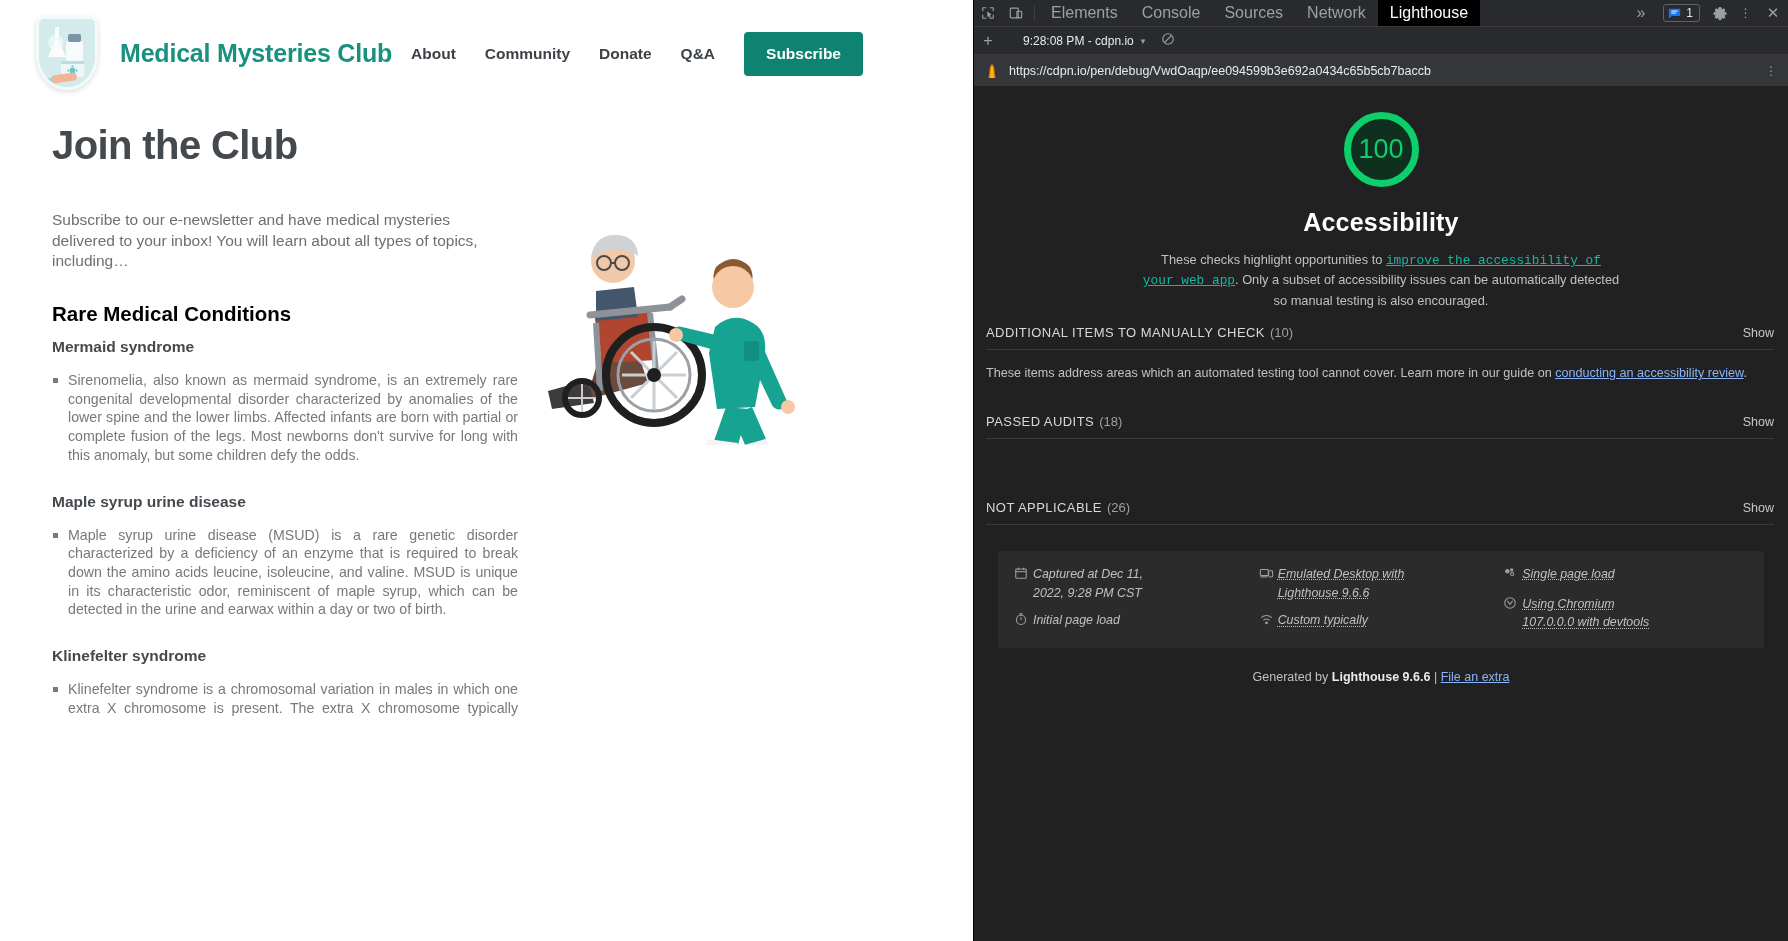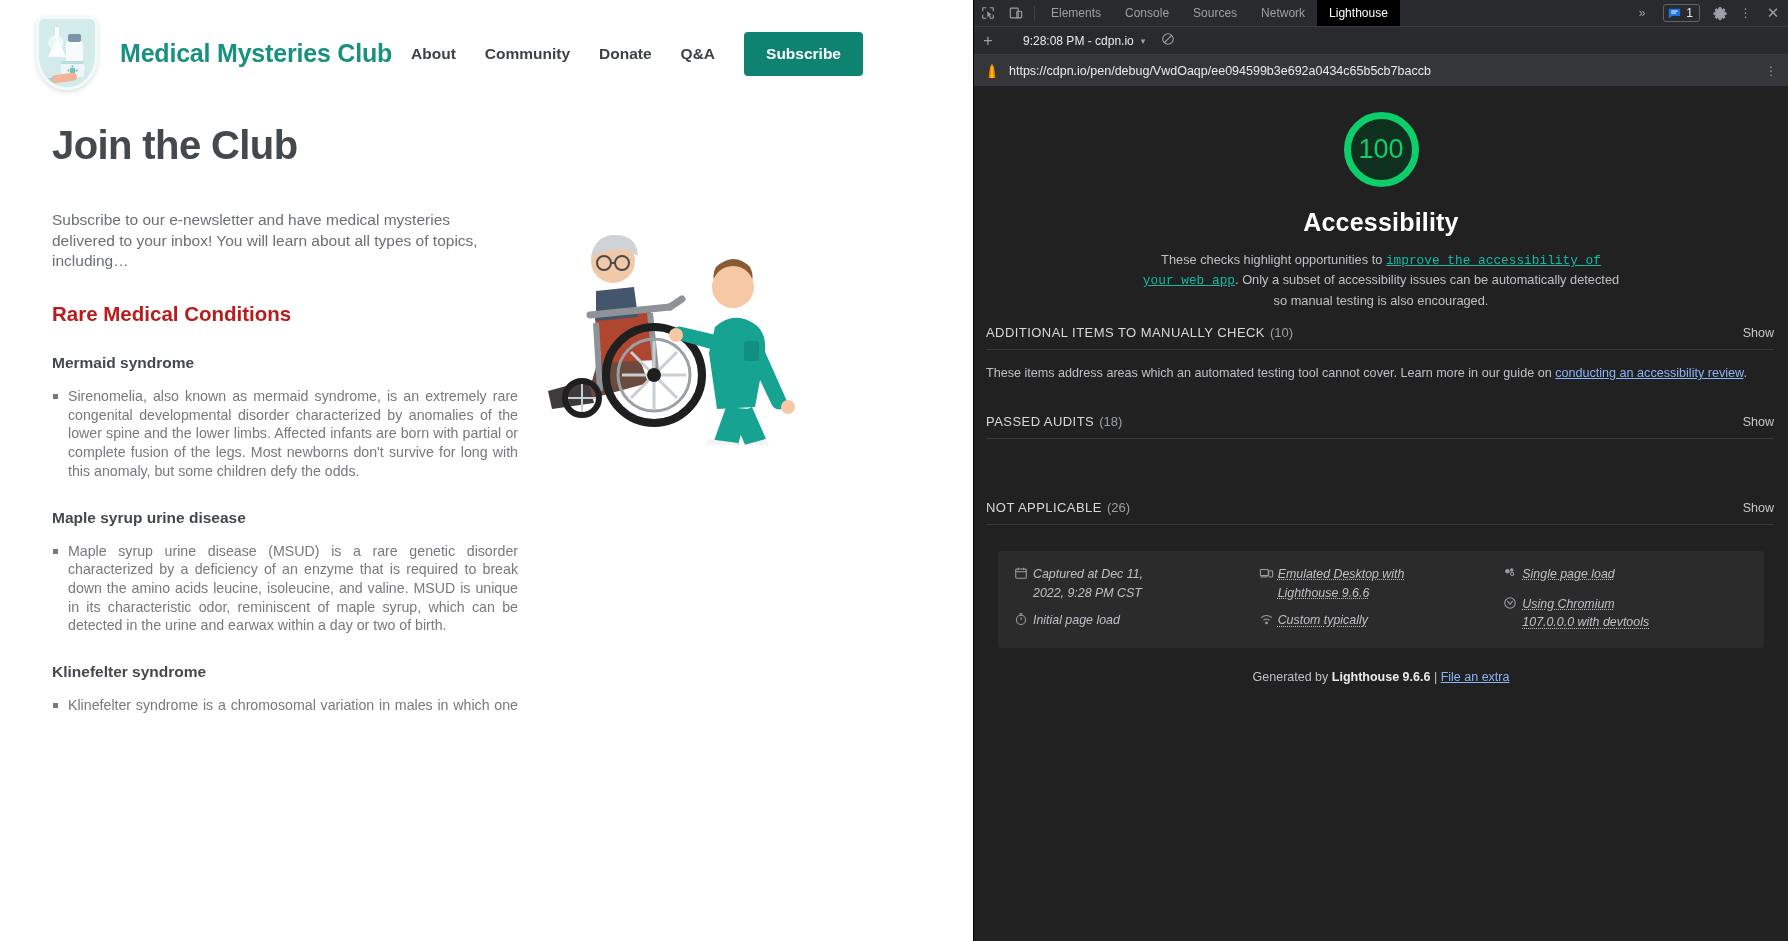--- a/index.html
+++ b/index.html
@@ -97,22 +97,22 @@
   .page-body { padding: 16px 0 0 52px; position: relative; }
   h1.hero {
     font-size: 40px; font-weight: 800; color: #44494e;
     letter-spacing: -.6px; margin-bottom: 42px;
   }
   .lede {
     width: 452px; font-size: 15.5px; line-height: 1.33;
     color: #6b7075; margin-bottom: 30px;
   }
   h2.sect {
-    font-size: 20.5px; font-weight: 700; color: #b91c1c;
-    margin-bottom: 28px;
+    font-size: 20.5px; font-weight: 700; color: #000000;
+    margin-bottom: 12px;
   }
   h3.cond {
     font-size: 15.5px; font-weight: 700; color: #44494e;
     margin-bottom: 15px;
   }
   ul.cond-list { list-style: none; margin: 0 0 28px 0; }
   ul.cond-list li {
     position: relative; padding-left: 16px; width: 466px;
     font-size: 14.2px; line-height: 1.32; color: #76797d;
     text-align: justify;
@@ -153,21 +153,21 @@
     flex: 0 0 27px; border-bottom: 1px solid #3c3c3c;
   }
   .dt-ico-btn {
     width: 28px; display: flex; align-items: center; justify-content: center;
     cursor: pointer;
   }
   .dt-ico-btn svg { stroke: #9aa0a6; fill: none; }
   .dt-sep { width: 1px; background: #3f4043; margin: 6px 4px; }
   .dt-tab {
     padding: 0 12px; display: flex; align-items: center;
-    color: #9aa0a6; cursor: pointer; font-size: 12px; white-space: nowrap;
+    color: #9aa0a6; cursor: pointer; font-size: 16px; white-space: nowrap;
   }
   .dt-tab.active { background: #000; color: #fff; }
   .dt-right { margin-left: auto; display: flex; align-items: center; }
   .msg-badge {
     display: flex; align-items: center; gap: 5px;
     border: 1px solid #5f6368; border-radius: 3px;
     padding: 1px 6px 1px 4px; margin: 0 6px; cursor: pointer;
   }
   .msg-badge span { color: #e8eaed; font-size: 12px; }
   .kebab { width: 24px; text-align: center; color: #9aa0a6; cursor: pointer;

